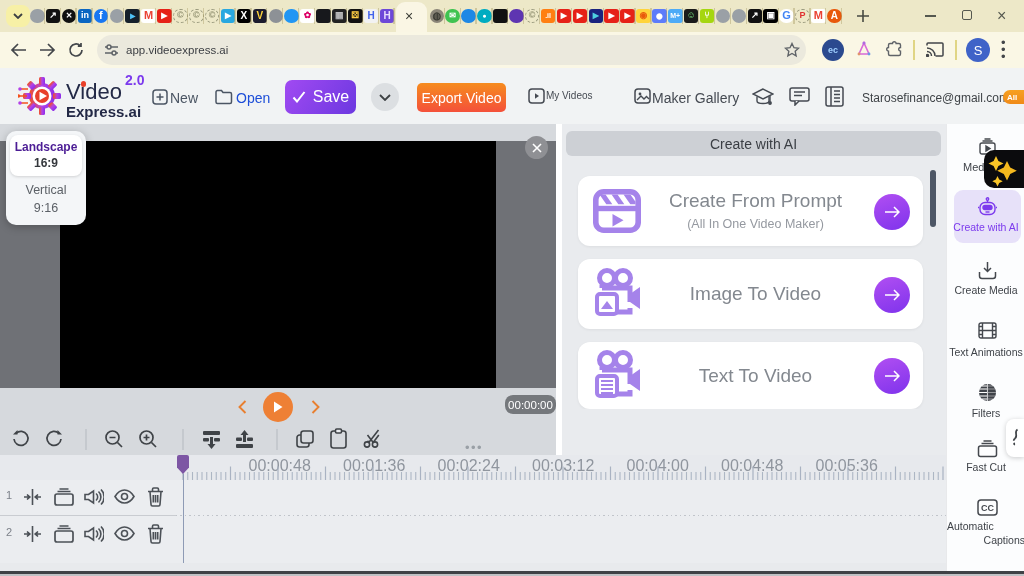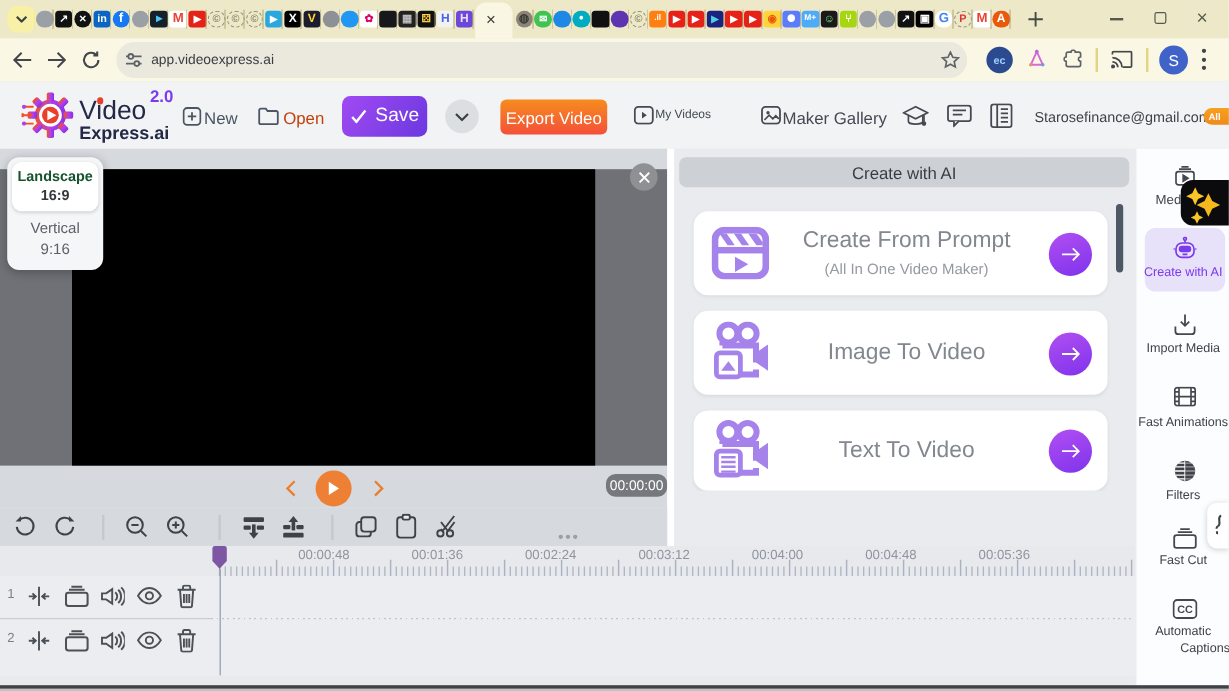--- a/index.html
+++ b/index.html
@@ -1,20 +1,20 @@
 <!DOCTYPE html>
 <html><head><meta charset="utf-8">
 <style>
 *{margin:0;padding:0;box-sizing:border-box}
 html,body{width:1024px;height:576px;overflow:hidden;font-family:"Liberation Sans",sans-serif;}
 #app{position:relative;width:1024px;height:576px;background:#e9ebee;}
 .abs{position:absolute}
 .fv{position:absolute;top:8.5px;width:14.5px;height:14.5px;display:flex;align-items:center;justify-content:center;overflow:hidden}
 .fv i{font-style:normal;font-weight:bold;line-height:1}
-.rlab{position:absolute;top:2px;width:60px;text-align:left;font-size:11px;color:#8f959e}
+.rlab{position:absolute;top:2px;width:60px;text-align:left;font-size:16px;color:#8f959e}
 svg{display:block}
 </style></head>
 <body>
 <div id="app">
 
 
 <div class="abs" style="left:0;top:0;width:1024px;height:32px;background:#ede8c8">
   <div class="abs" style="left:6px;top:5px;width:24px;height:22px;border-radius:8px;background:#f7f0a6;display:flex;align-items:center;justify-content:center">
     <svg width="10" height="6" viewBox="0 0 10 6">
           <path d="M1 1l4 4 4-4" stroke="#3c4043" stroke-width="1.8" fill="none"></path>
@@ -254,21 +254,21 @@
 
   <svg class="abs" style="left:152px;top:21px" width="16" height="16" viewBox="0 0 16 16">
         <rect x="1" y="1" width="14" height="14" rx="3" stroke="#4b5563" stroke-width="1.5" fill="none"></rect>
         <path d="M8 4.5v7M4.5 8h7" stroke="#4b5563" stroke-width="1.5"></path>
       </svg>
   <div class="abs" style="left:170px;top:22px;font-size:14px;color:#4b5563">New</div>
 
   <svg class="abs" style="left:215px;top:21px" width="18" height="16" viewBox="0 0 18 16">
         <path d="M1 3a1.5 1.5 0 0 1 1.5-1.5h4L8 3.5h7A1.5 1.5 0 0 1 16.5 5v8A1.5 1.5 0 0 1 15 14.5H2.5A1.5 1.5 0 0 1 1 13z" stroke="#4b5563" stroke-width="1.5" fill="none"></path>
       </svg>
-  <div class="abs" style="left:236px;top:22px;font-size:14px;color:#c2410c">Open</div>
+  <div class="abs" style="left:236px;top:22px;font-size:14px;color:#1d4ed8">Open</div>
 
   <div class="abs" style="left:285px;top:12px;width:71px;height:34px;border-radius:7px;background:linear-gradient(125deg,#a14af2,#6c38e0);display:flex;align-items:center;justify-content:center;gap:7px">
     <svg width="14" height="12" viewBox="0 0 14 12">
           <path d="M1.5 6.5l3.5 4L12.5 1" stroke="#fff" stroke-width="2" fill="none"></path>
         </svg>
     <span style="color:#fff;font-size:16px">Save</span>
   </div>
   <div class="abs" style="left:371px;top:15px;width:28px;height:28px;border-radius:50%;background:#dcdfe2;display:flex;align-items:center;justify-content:center">
     <svg width="12" height="7" viewBox="0 0 12 7">
           <path d="M1 1l5 5 5-5" stroke="#3c4043" stroke-width="1.8" fill="none"></path>
@@ -317,21 +317,21 @@
   <div class="abs" style="left:1003px;top:22px;width:38px;height:14px;border-radius:7px 0 0 7px;background:linear-gradient(180deg,#f7a021,#f08a18);color:#fff;font-size:8px;font-weight:bold;display:flex;align-items:center;padding-left:4px">All</div>
 </div>
 
 
 <div class="abs" style="left:0;top:124px;width:556px;height:299px;background:#d6d9dd">
   <div class="abs" style="left:0;top:17px;width:556px;height:247px;background:#6f7176"></div>
   <div class="abs" style="left:60px;top:17px;width:436px;height:247px;background:#000"></div>
 
   <div class="abs" style="left:6px;top:7px;width:80px;height:94px;border-radius:10px;background:#f4f6f8;box-shadow:0 2px 8px rgba(0,0,0,.25)">
     <div class="abs" style="left:4px;top:4px;width:72px;height:41px;border-radius:8px;background:#fff;box-shadow:0 1px 3px rgba(0,0,0,.15);text-align:center">
-      <div style="margin-top:5px;font-size:12px;font-weight:bold;color:#14532d">Landscape</div>
+      <div style="margin-top:5px;font-size:12px;font-weight:bold;color:#4c1d95">Landscape</div>
       <div style="font-size:12px;font-weight:bold;color:#34373c;margin-top:2px">16:9</div>
     </div>
     <div class="abs" style="left:0;top:52px;width:80px;text-align:center;font-size:12.5px;color:#5c6167">Vertical</div>
     <div class="abs" style="left:0;top:70px;width:80px;text-align:center;font-size:12.5px;color:#5c6167">9:16</div>
   </div>
 
   <div class="abs" style="left:525px;top:12px;width:23px;height:23px;border-radius:50%;background:#8f9094;display:flex;align-items:center;justify-content:center">
     <svg width="10" height="10" viewBox="0 0 10 10">
           <path d="M1 1l8 8M9 1l-8 8" stroke="#fff" stroke-width="1.6"></path>
         </svg>
@@ -775,29 +775,29 @@
       </g>
     </svg>
   <div class="abs" style="left:0;top:97px;width:78px;text-align:center;font-size:10.5px;color:#7c3aed">Create with AI</div>
 
   <svg class="abs" style="left:31px;top:137px" width="19" height="19" viewBox="0 0 19 19">
       <g stroke="#44484e" stroke-width="1.5" fill="none">
         <path d="M9.5 1v9M6 7l3.5 3.5L13 7"></path>
         <path d="M1.5 11v4A2.5 2.5 0 0 0 4 17.5h11a2.5 2.5 0 0 0 2.5-2.5v-4"></path>
       </g>
     </svg>
-  <div class="abs" style="left:0;top:160px;width:78px;text-align:center;font-size:10.5px;color:#3f4349">Import Media</div>
+  <div class="abs" style="left:0;top:160px;width:78px;text-align:center;font-size:10.5px;color:#3f4349">Create Media</div>
 
   <svg class="abs" style="left:31px;top:198px" width="19" height="17" viewBox="0 0 19 17">
       <g stroke="#44484e" stroke-width="1.4" fill="none">
         <rect x="1" y="1" width="17" height="15" rx="2"></rect>
         <path d="M1 4.5h3.5M1 8.5h3.5M1 12.5h3.5M14.5 4.5H18M14.5 8.5H18M14.5 12.5H18M4.5 1v15M14.5 1v15M4.5 8.5h10"></path>
       </g>
     </svg>
-  <div class="abs" style="left:0;top:222px;width:78px;text-align:center;font-size:10.5px;color:#3f4349">Fast Animations</div>
+  <div class="abs" style="left:0;top:222px;width:78px;text-align:center;font-size:10.5px;color:#3f4349">Text Animations</div>
 
   <svg class="abs" style="left:31px;top:259px" width="19" height="19" viewBox="0 0 19 19">
       <circle cx="9.5" cy="9.5" r="8.5" fill="#3f4349"></circle>
       <g stroke="#fff" stroke-width="1.1">
         <path d="M9.5 1v17M1.5 6h16M1 9.5h17M1.5 13h16M3.5 16h12M3.5 3h12"></path>
       </g>
       <path d="M9.5 1a8.5 8.5 0 0 1 0 17z" fill="#3f4349" opacity="0.55"></path>
     </svg>
   <div class="abs" style="left:0;top:283px;width:78px;text-align:center;font-size:10.5px;color:#3f4349">Filters</div>
 
@@ -806,21 +806,21 @@
         <rect x="1.5" y="7" width="18" height="10.5" rx="2"></rect>
         <path d="M4.5 4.5h12M6.5 2h8"></path>
       </g>
     </svg>
   <div class="abs" style="left:0;top:337px;width:78px;text-align:center;font-size:10.5px;color:#3f4349">Fast Cut</div>
 
   <svg class="abs" style="left:30px;top:375px" width="21" height="17" viewBox="0 0 21 17">
       <rect x="1" y="1" width="19" height="15" rx="3" stroke="#44484e" stroke-width="1.5" fill="none"></rect>
       <text x="10.5" y="12" text-anchor="middle" font-size="9" font-weight="bold" fill="#44484e" font-family="Liberation Sans">CC</text>
     </svg>
-  <div class="abs" style="left:0;top:396px;width:78px;text-align:center;font-size:10.5px;color:#3f4349">Automatic</div>
+  <div class="abs" style="left:0;top:396px;width:78px;font-size:10.5px;color:#3f4349">Automatic</div>
   <div class="abs" style="left:0;top:410px;width:78px;text-align:right;font-size:10.5px;color:#3f4349">Captions</div>
 
 </div>
 
 <div class="abs" style="left:984px;top:150px;width:40px;height:38px;border-radius:10px 0 0 10px;background:#0b0b0d">
   <svg width="40" height="38" viewBox="0 0 40 38">
     <g fill="#f9c527">
         <path d="M12 6l2.4 5.1 5.1 2.4-5.1 2.4L12 21l-2.4-5.1L4.5 13.5l5.1-2.4z"></path>
         <path d="M23 11l3.2 6.6 6.6 3.2-6.6 3.2-3.2 6.6-3.2-6.6-6.6-3.2 6.6-3.2z" fill="#f5b91e"></path>
         <path d="M13.5 26l1.7 3.5 3.5 1.7-3.5 1.7-1.7 3.5-1.7-3.5-3.5-1.7 3.5-1.7z"></path>

